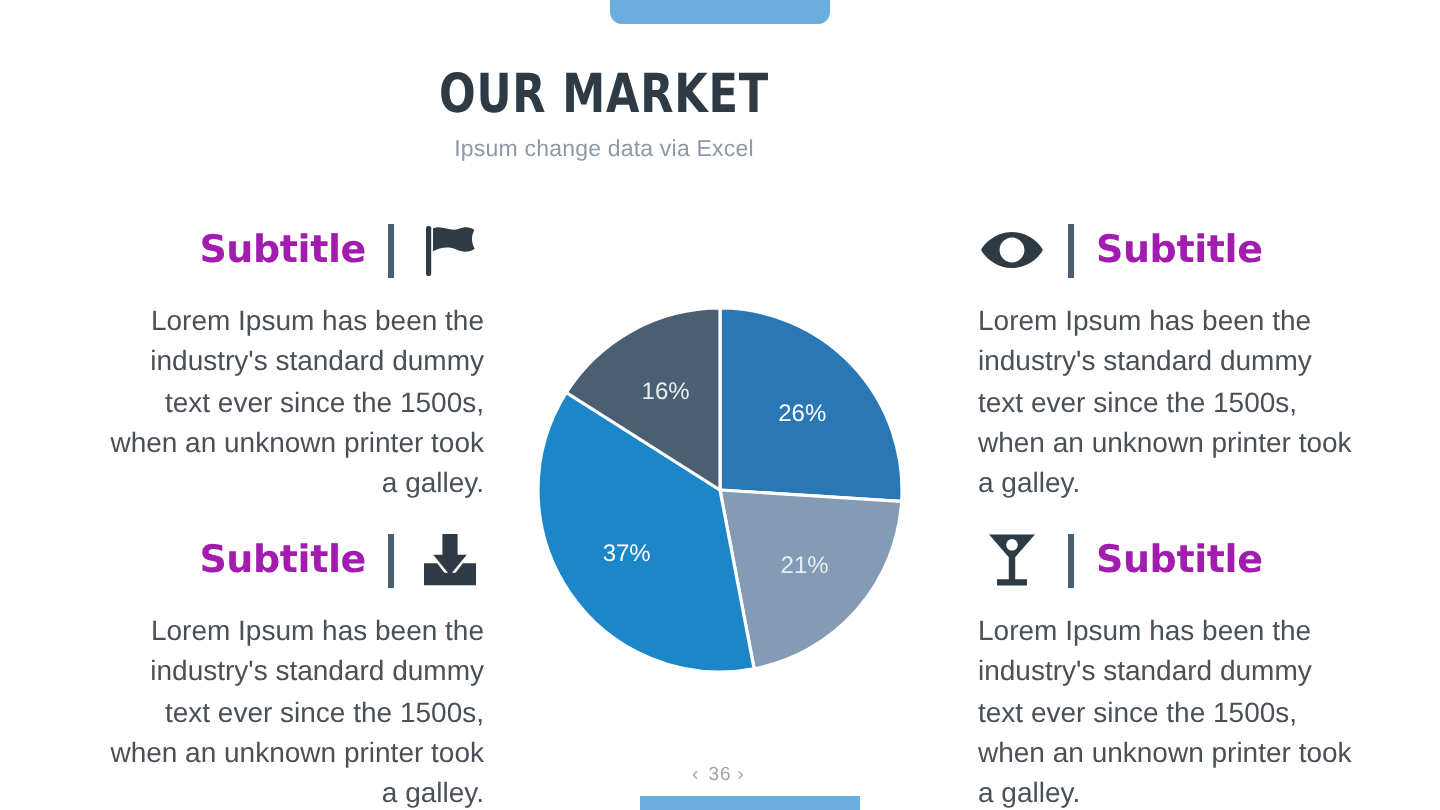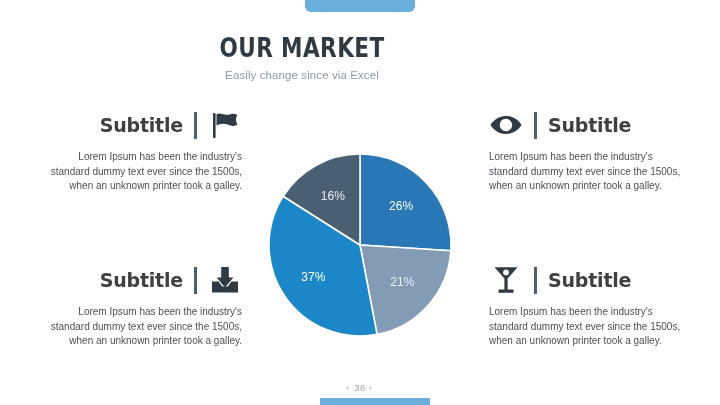--- a/index.html
+++ b/index.html
@@ -75,21 +75,21 @@
     align-items: center;
     height: 34px;
   }
   .feature.left .feat-head { justify-content: flex-end; }
   .feature.right .feat-head { justify-content: flex-start; }
 
   .feat-title {
     font-family: "DejaVu Sans", sans-serif;
     font-size: 19px;
     font-weight: bold;
-    color: #404040;
+    color: #a21caf;
     letter-spacing: -0.2px;
   }
   .divider {
     width: 3px;
     height: 27px;
     background: #4a5f72;
     margin: 0 11px;
     flex: 0 0 auto;
   }
   .feat-icon {
@@ -98,21 +98,21 @@
     flex: 0 0 auto;
     display: flex;
     align-items: center;
     justify-content: center;
     color: #2f3b44;
   }
   .feat-icon svg { display: block; }
 
   .feat-body {
     margin-top: 8px;
-    font-size: 10px;
+    font-size: 14px;
     line-height: 1.45;
     color: #4a5058;
   }
   .feature.left  .feat-body { text-align: right; }
   .feature.right .feat-body { text-align: left; }
 
   
   .pie-wrap {
     position: absolute;
     left: 268px;
@@ -142,21 +142,21 @@
   .pager .arrow { cursor: pointer; }
   .pager .num { letter-spacing: 0.5px; margin: 0 3px; }
 </style>
 </head>
 <body>
 
 <div class="top-tab"></div>
 
 <div class="header">
   <div class="title">OUR MARKET</div>
-  <div class="subtitle-line">Easily change since via Excel</div>
+  <div class="subtitle-line">Ipsum change data via Excel</div>
 </div>
 
 <div class="feature left row1">
   <div class="feat-head">
     <span class="feat-title">Subtitle</span>
     <span class="divider"></span>
     <span class="feat-icon">
       <svg width="30" height="28" viewBox="0 0 30 28" fill="currentColor">
         <rect x="3" y="2" width="2.6" height="25" rx="1.1"></rect>
         <path d="M6.5 3.2 C11 1.2 15 5.2 19.5 3.4 C22.5 2.2 25 2.4 27.2 4.0 C25.4 7.2 25.8 10.6 27.4 13.4 C24.6 15.4 21.4 15.2 18.2 13.8 C14 12 10 12.8 6.5 14.6 Z"></path>

